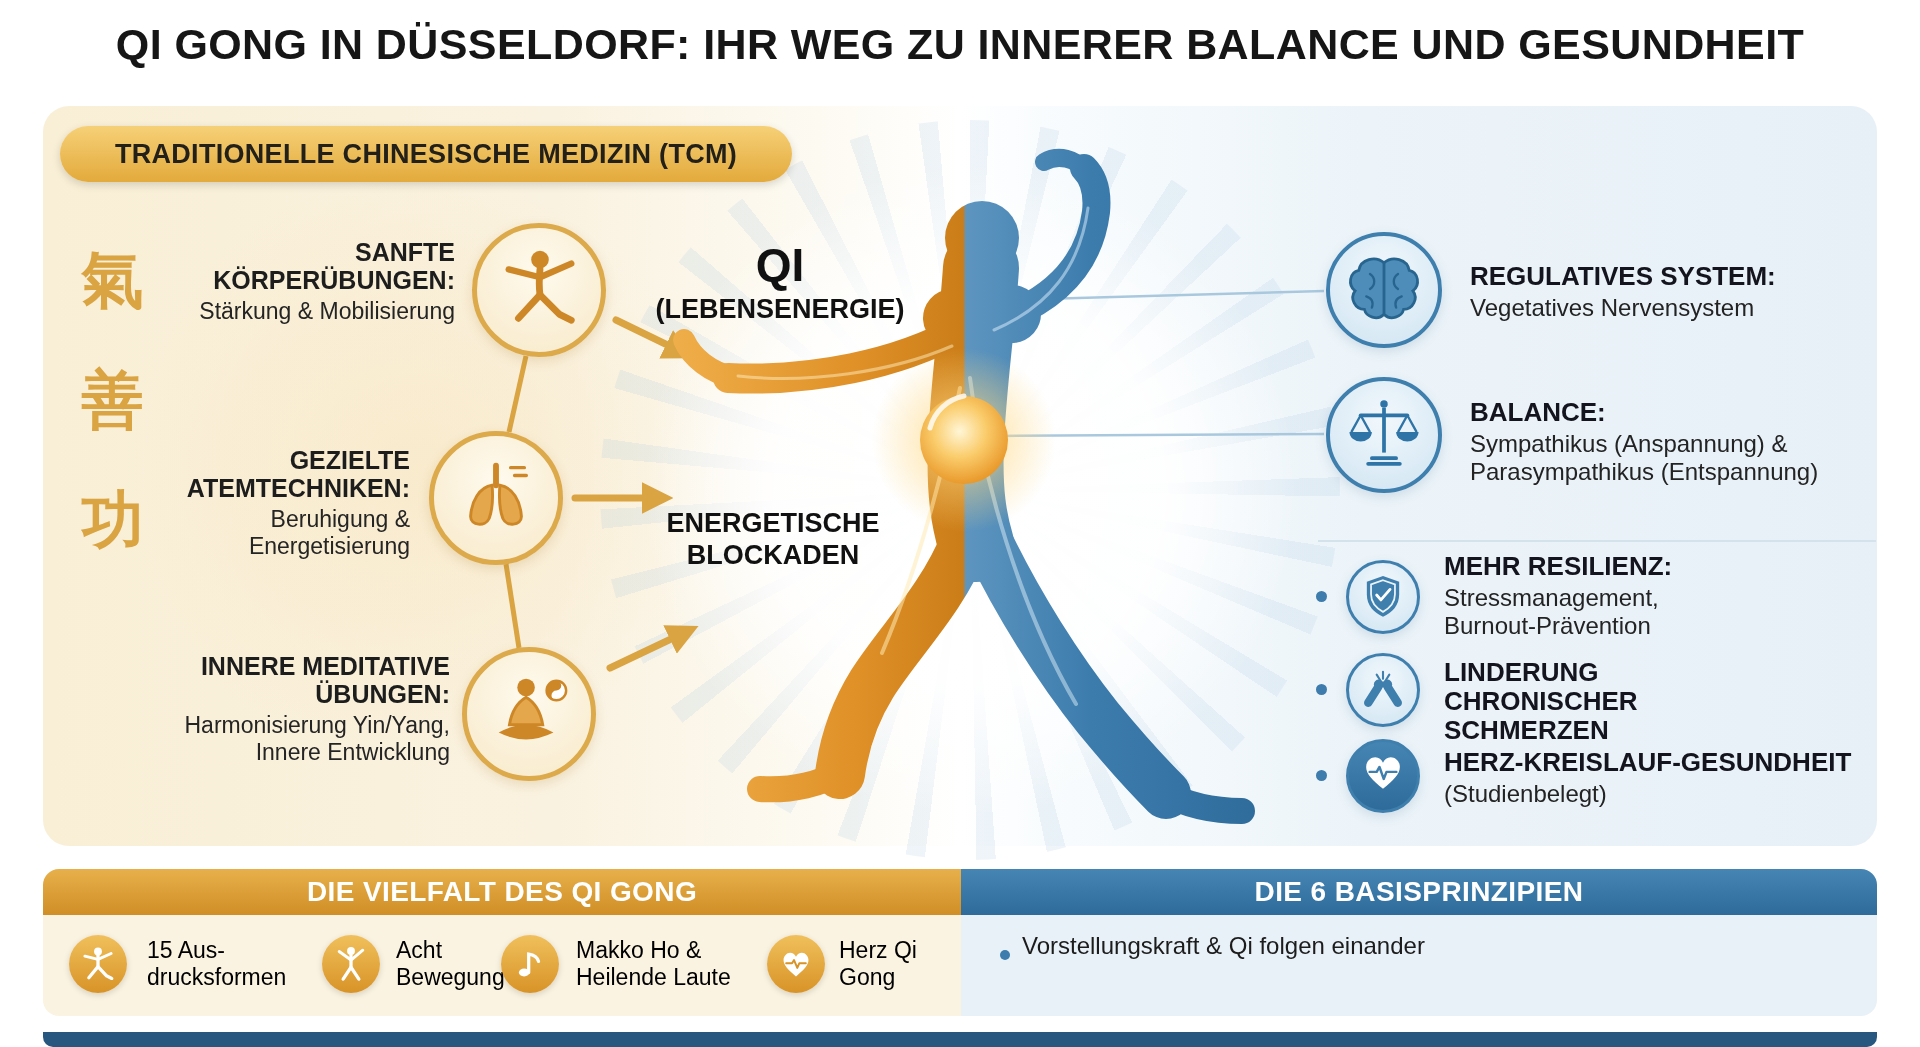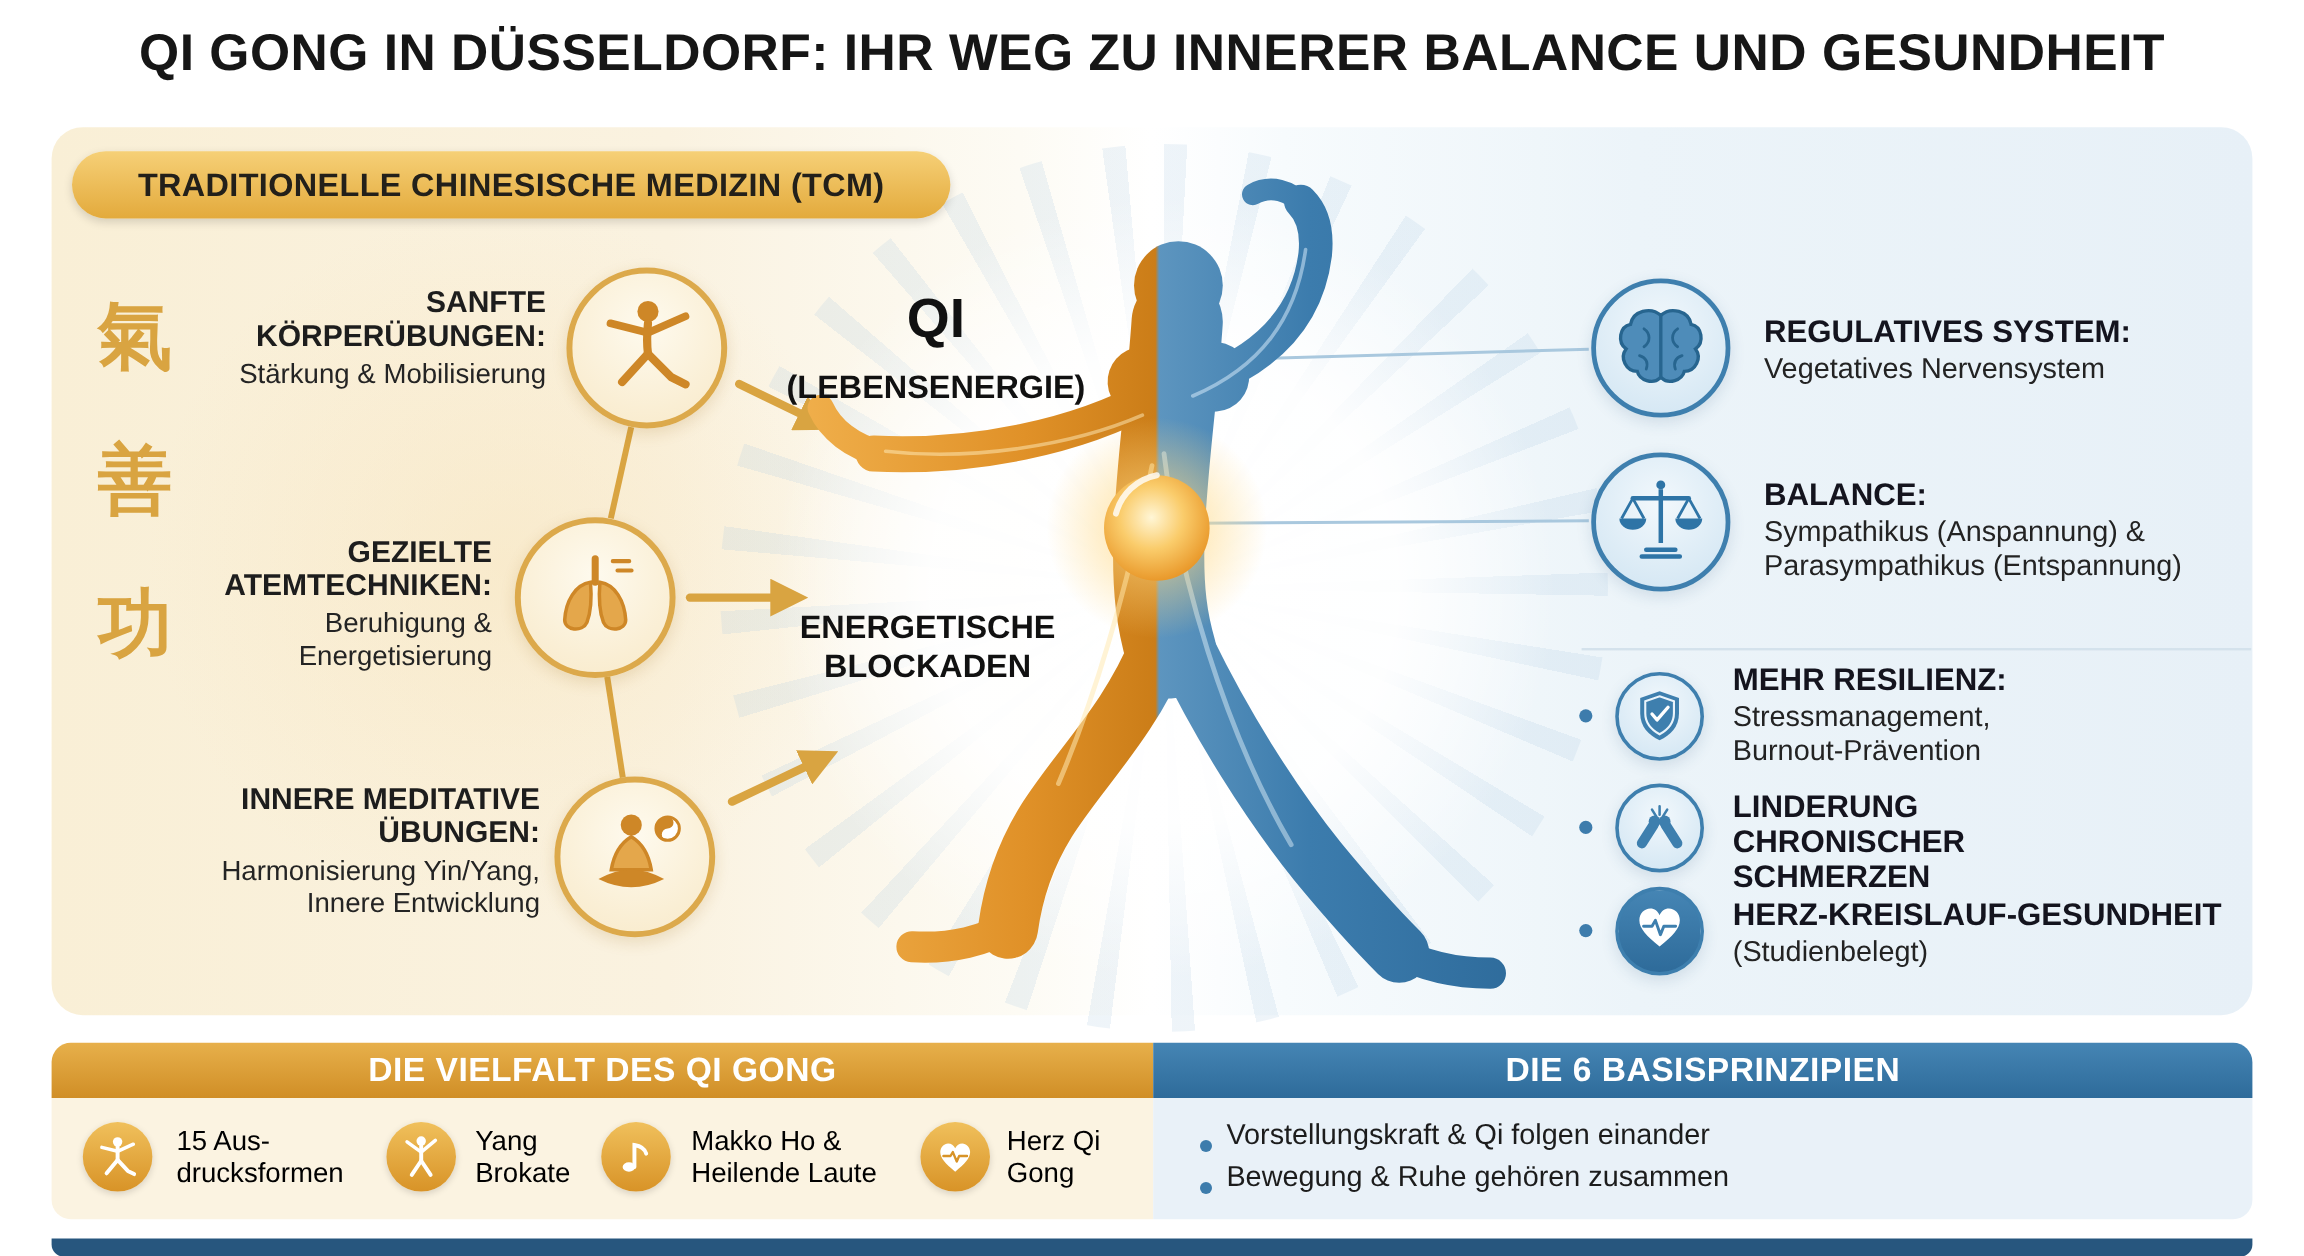--- a/index.html
+++ b/index.html
@@ -28,21 +28,21 @@
   .sci-sm{width:74px;height:74px;border-width:3px}
   .sci-fill{background:linear-gradient(180deg,#4585B4,#2E6B9A)}
   .tcm-text{position:absolute;text-align:right;color:#1d1d1d}
   .tcm-text .t{font-weight:700;font-size:25px;line-height:1.12}
   .tcm-text .s{font-size:23px;line-height:1.16;margin-top:4px;color:#242424}
   .sci-text{position:absolute;text-align:left;color:#14141e}
   .sci-text .t{font-weight:700;font-size:26px;line-height:1.12}
   .sci-text .s{font-size:24px;line-height:1.18;margin-top:3px;color:#232323}
   .qi-label{position:absolute;left:640px;top:238px;width:280px;text-align:center;color:#111}
   .qi-label .big{font-size:46px;font-weight:700}
-  .qi-label .sub{font-size:27px;font-weight:700;margin-top:16px}
+  .qi-label .sub{font-size:27px;font-weight:700;margin-top:2px}
   .blockade-label{position:absolute;left:648px;top:508px;width:250px;text-align:center;font-size:27px;font-weight:700;color:#111;line-height:1.18}
   .bullet{position:absolute;width:11px;height:11px;border-radius:50%;background:#3D7CAC}
   .divider{position:absolute;left:1318px;top:540px;width:558px;height:2px;background:#D4E2EC}
   .banner{position:absolute;top:869px;height:46px;display:flex;align-items:center;justify-content:center;
     color:#fff;font-weight:700;font-size:28px;letter-spacing:.4px}
   .banner-gold{left:43px;width:918px;border-radius:16px 0 0 0;background:linear-gradient(180deg,#E7B04B,#D08E26)}
   .banner-blue{left:961px;width:916px;border-radius:0 16px 0 0;background:linear-gradient(180deg,#4585B4,#2E6B9A)}
   .bottom-left{position:absolute;left:43px;top:915px;width:918px;height:101px;background:#FBF3E1;border-radius:0 0 0 16px}
   .bottom-right{position:absolute;left:961px;top:915px;width:916px;height:101px;background:#E9F1F8;border-radius:0 0 16px 0}
   .gold-icon{position:absolute;width:58px;height:58px;border-radius:50%;
@@ -285,21 +285,21 @@
   <div class="v-label" style="left:147px;top:937px;width:150px">15 Aus-drucksformen</div>
 
   <div class="gold-icon" style="left:322px;top:935px">
     <svg width="38" height="38" viewBox="0 0 58 58">
       <circle cx="29" cy="9" r="6" fill="#fff"></circle>
       <path d="M29 15 V34" stroke="#fff" stroke-width="5" stroke-linecap="round" fill="none"></path>
       <path d="M11 10 L29 23 L47 8" stroke="#fff" stroke-width="4.5" fill="none" stroke-linecap="round" stroke-linejoin="round"></path>
       <path d="M29 34 L17 52 M29 34 L41 52" stroke="#fff" stroke-width="5" fill="none" stroke-linecap="round"></path>
     </svg>
   </div>
-  <div class="v-label" style="left:396px;top:937px;width:95px">Yang Brokate</div>
+  <div class="v-label" style="left:396px;top:937px;width:95px">Acht Bewegung</div>
 
   <div class="gold-icon" style="left:501px;top:935px">
     <svg width="38" height="38" viewBox="0 0 58 58">
       <ellipse cx="20" cy="42" rx="8" ry="6" fill="#fff"></ellipse>
       <path d="M27 42 V14 C33 15 40 18 42 25" stroke="#fff" stroke-width="5" fill="none" stroke-linecap="round"></path>
     </svg>
   </div>
   <div class="v-label" style="left:576px;top:937px;width:165px">Makko Ho &amp; Heilende Laute</div>
 
   <div class="gold-icon" style="left:767px;top:935px">
@@ -307,20 +307,16 @@
       <path d="M29 48 C17 38 10 31 10 23 C10 17 15 12 20 12 C24 12 27 14 29 18 C31 14 34 12 38 12 C43 12 48 17 48 23 C48 31 41 38 29 48 Z" fill="#fff"></path>
       <path d="M14 28 H23 L26 23 L31 35 L34 28 H44" stroke="#D89327" stroke-width="3" fill="none" stroke-linecap="round" stroke-linejoin="round"></path>
     </svg>
   </div>
   <div class="v-label" style="left:839px;top:937px;width:110px">Herz Qi Gong</div>
 
   <div class="principle" style="left:1000px;top:932px;width:460px">
     <span class="dot"></span>
     <span>Vorstellungskraft &amp; Qi folgen einander</span>
   </div>
-  <div class="principle" style="left:1000px;top:967px;width:460px">
-    <span class="dot"></span>
-    <span>Bewegung &amp; Ruhe gehören zusammen</span>
-  </div>
 
   <div class="navy-bar"></div>
 
 </div>
 
 </body></html>

